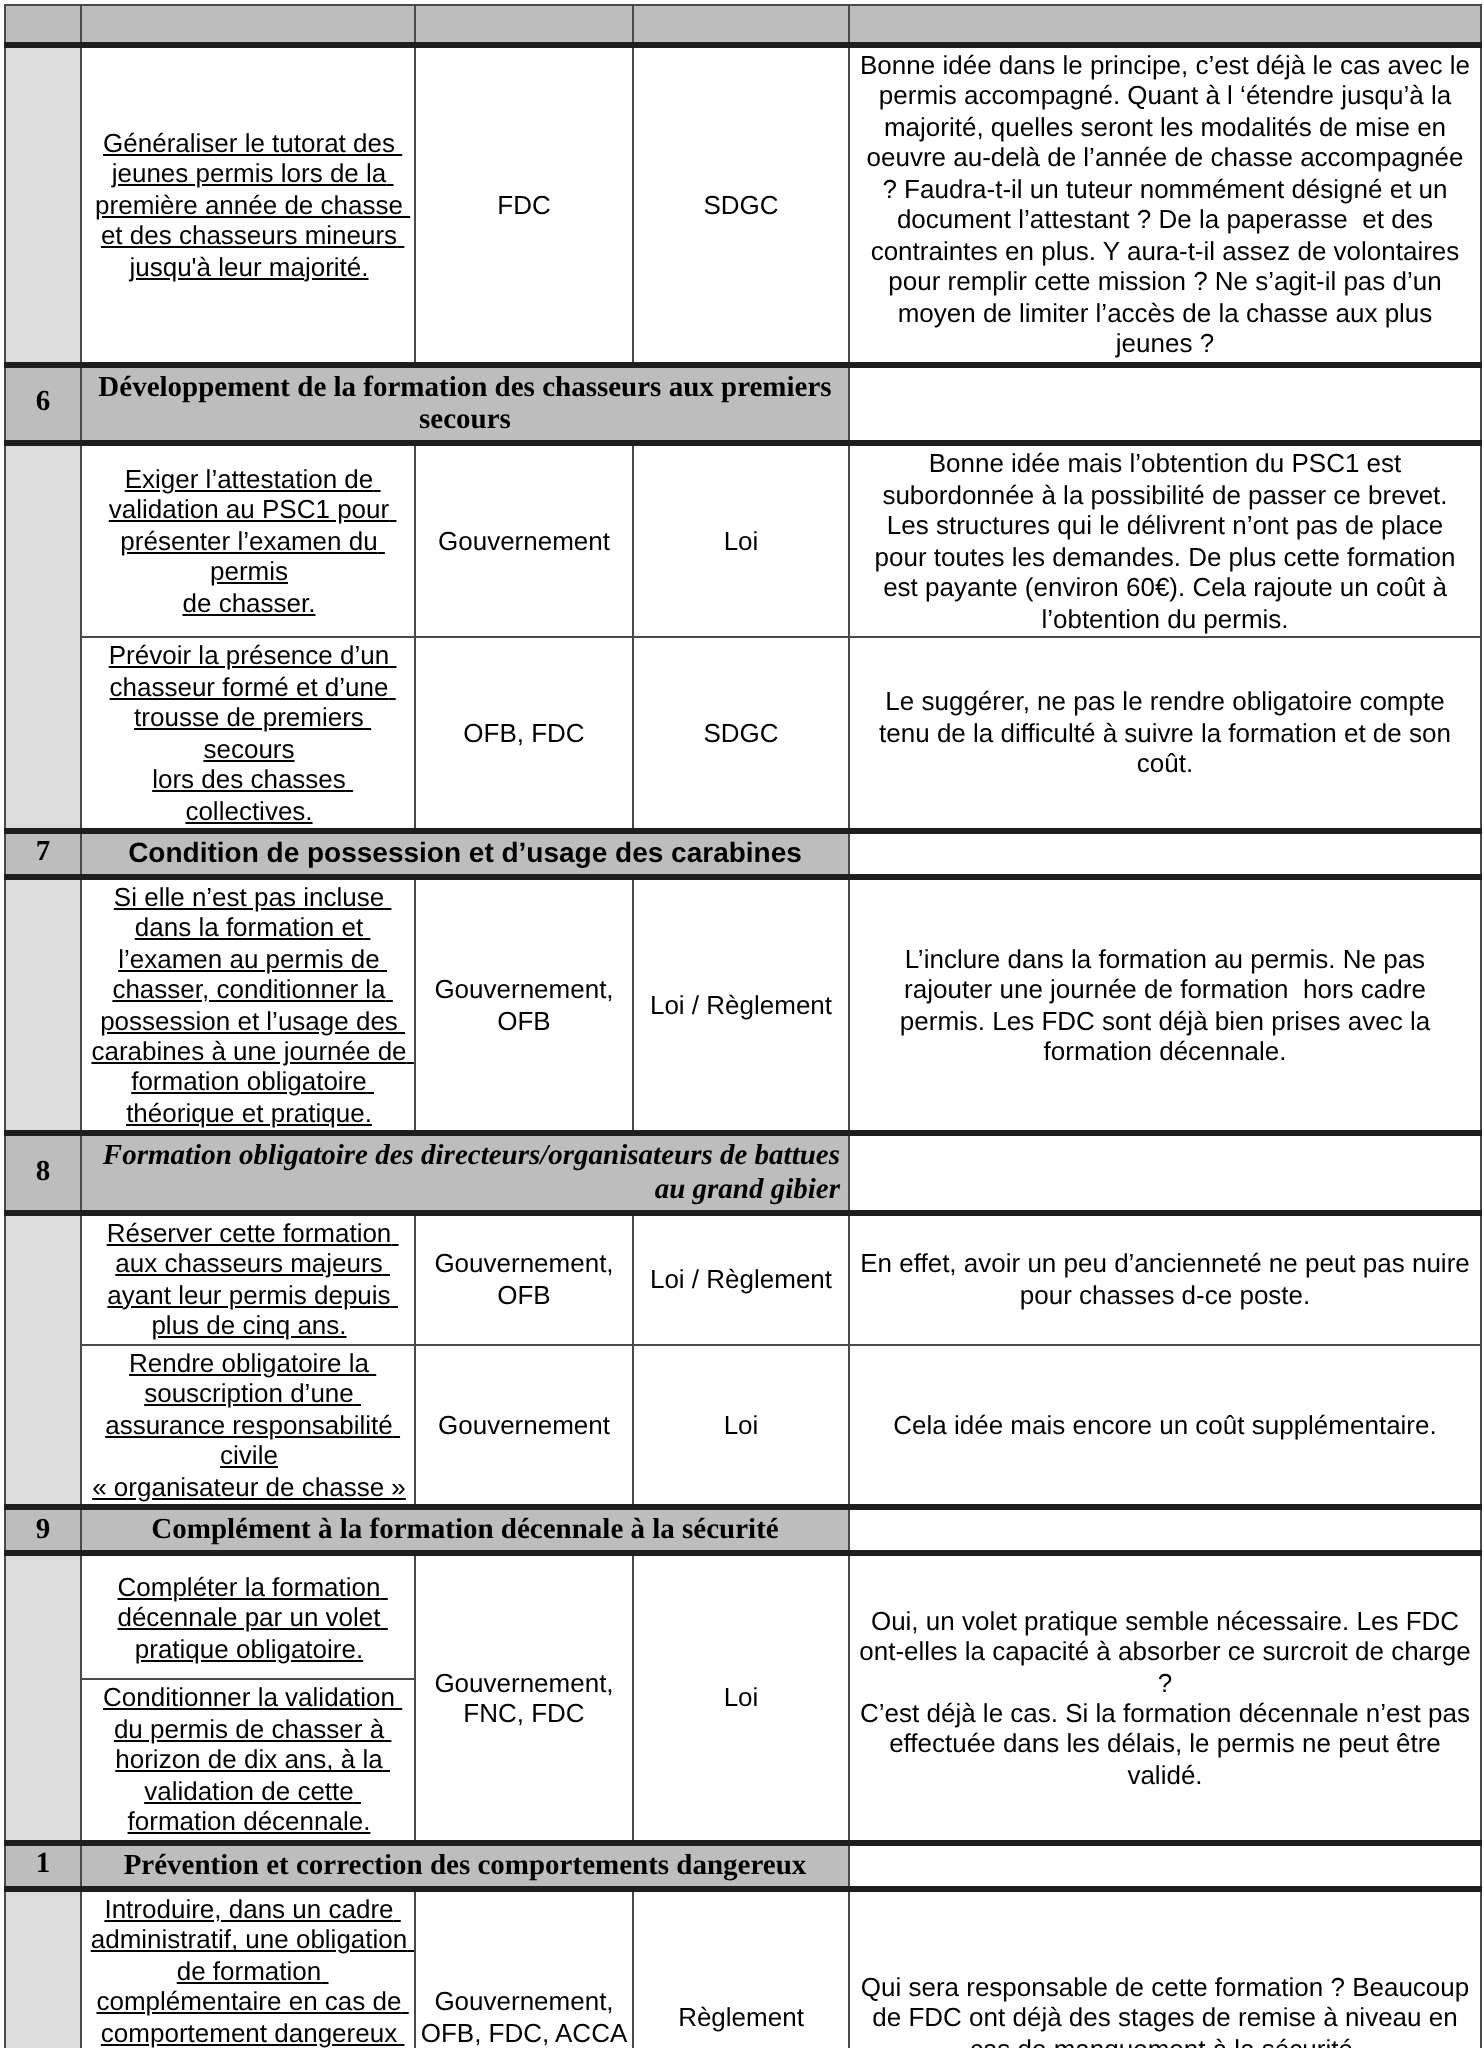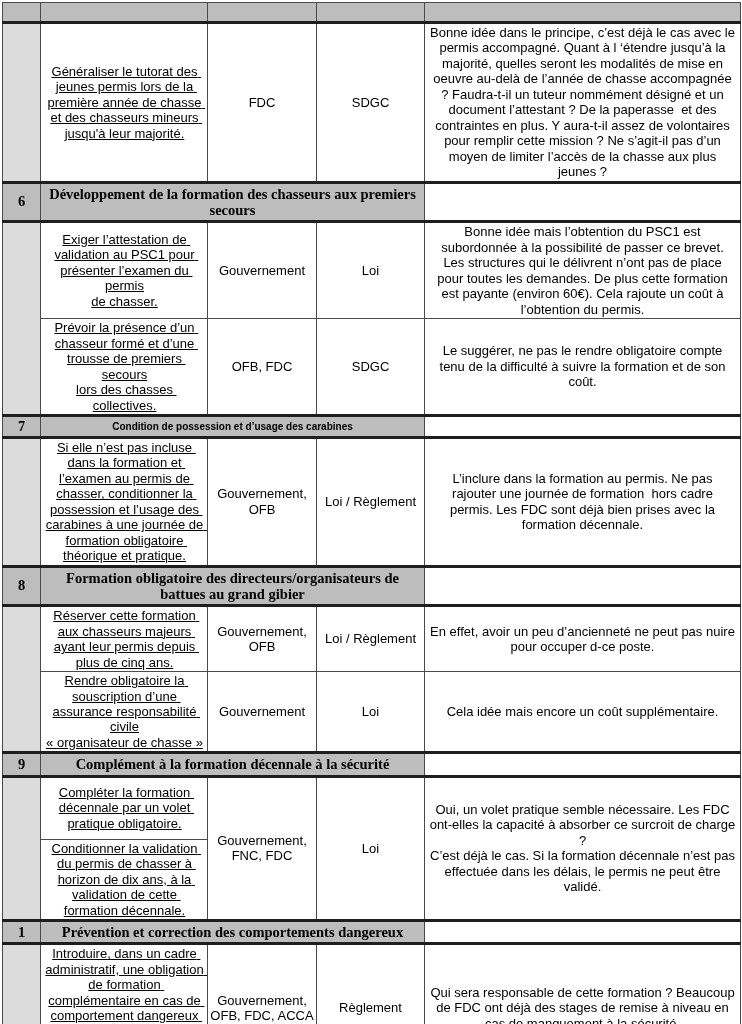--- a/index.html
+++ b/index.html
@@ -50,24 +50,25 @@
   .stitle {
     font-family: "Liberation Serif", serif;
     font-size: 14.5px;
     line-height: 1.12;
     text-align: center;
     padding: 2px 4px;
     margin-left: 16px;
   }
   .stitle.sans {
     font-family: "Liberation Sans", sans-serif;
-    font-size: 10px;
+    font-size: 14px;
   }
   .stitle.left {
-    text-align: center;
+    text-align: right;
+    font-style: italic;
   }
   .num, .num-h {
     text-align: center;
     font-family: "Liberation Serif", serif;
     font-weight: bold;
     font-size: 14.5px;
   }
   .num {
     background: #dcdcdc;
   }
@@ -155,21 +156,21 @@
       <td class="num-h">8</td>
       <td class="stitle left" colspan="3">Formation obligatoire des directeurs/organisateurs de battues au grand gibier</td>
       <td class="sblank"></td>
     </tr>
 
     <tr style="height:62px">
       <td class="num" rowspan="2"></td>
       <td class="prop">Réserver cette formation aux chasseurs majeurs ayant leur permis depuis plus de cinq ans.</td>
       <td class="actor">Gouvernement, OFB</td>
       <td class="type">Loi / Règlement</td>
-      <td class="comment">En effet, avoir un peu d’ancienneté ne peut pas nuire pour occuper d-ce poste.</td>
+      <td class="comment">En effet, avoir un peu d’ancienneté ne peut pas nuire pour chasses d-ce poste.</td>
     </tr>
     <tr style="height:79px">
       <td class="prop">Rendre obligatoire la souscription d’une assurance responsabilité civile
 « organisateur de chasse »</td>
       <td class="actor">Gouvernement</td>
       <td class="type">Loi</td>
       <td class="comment">Cela idée mais encore un coût supplémentaire.</td>
     </tr>
 
     <tr class="section" style="height:20px">

